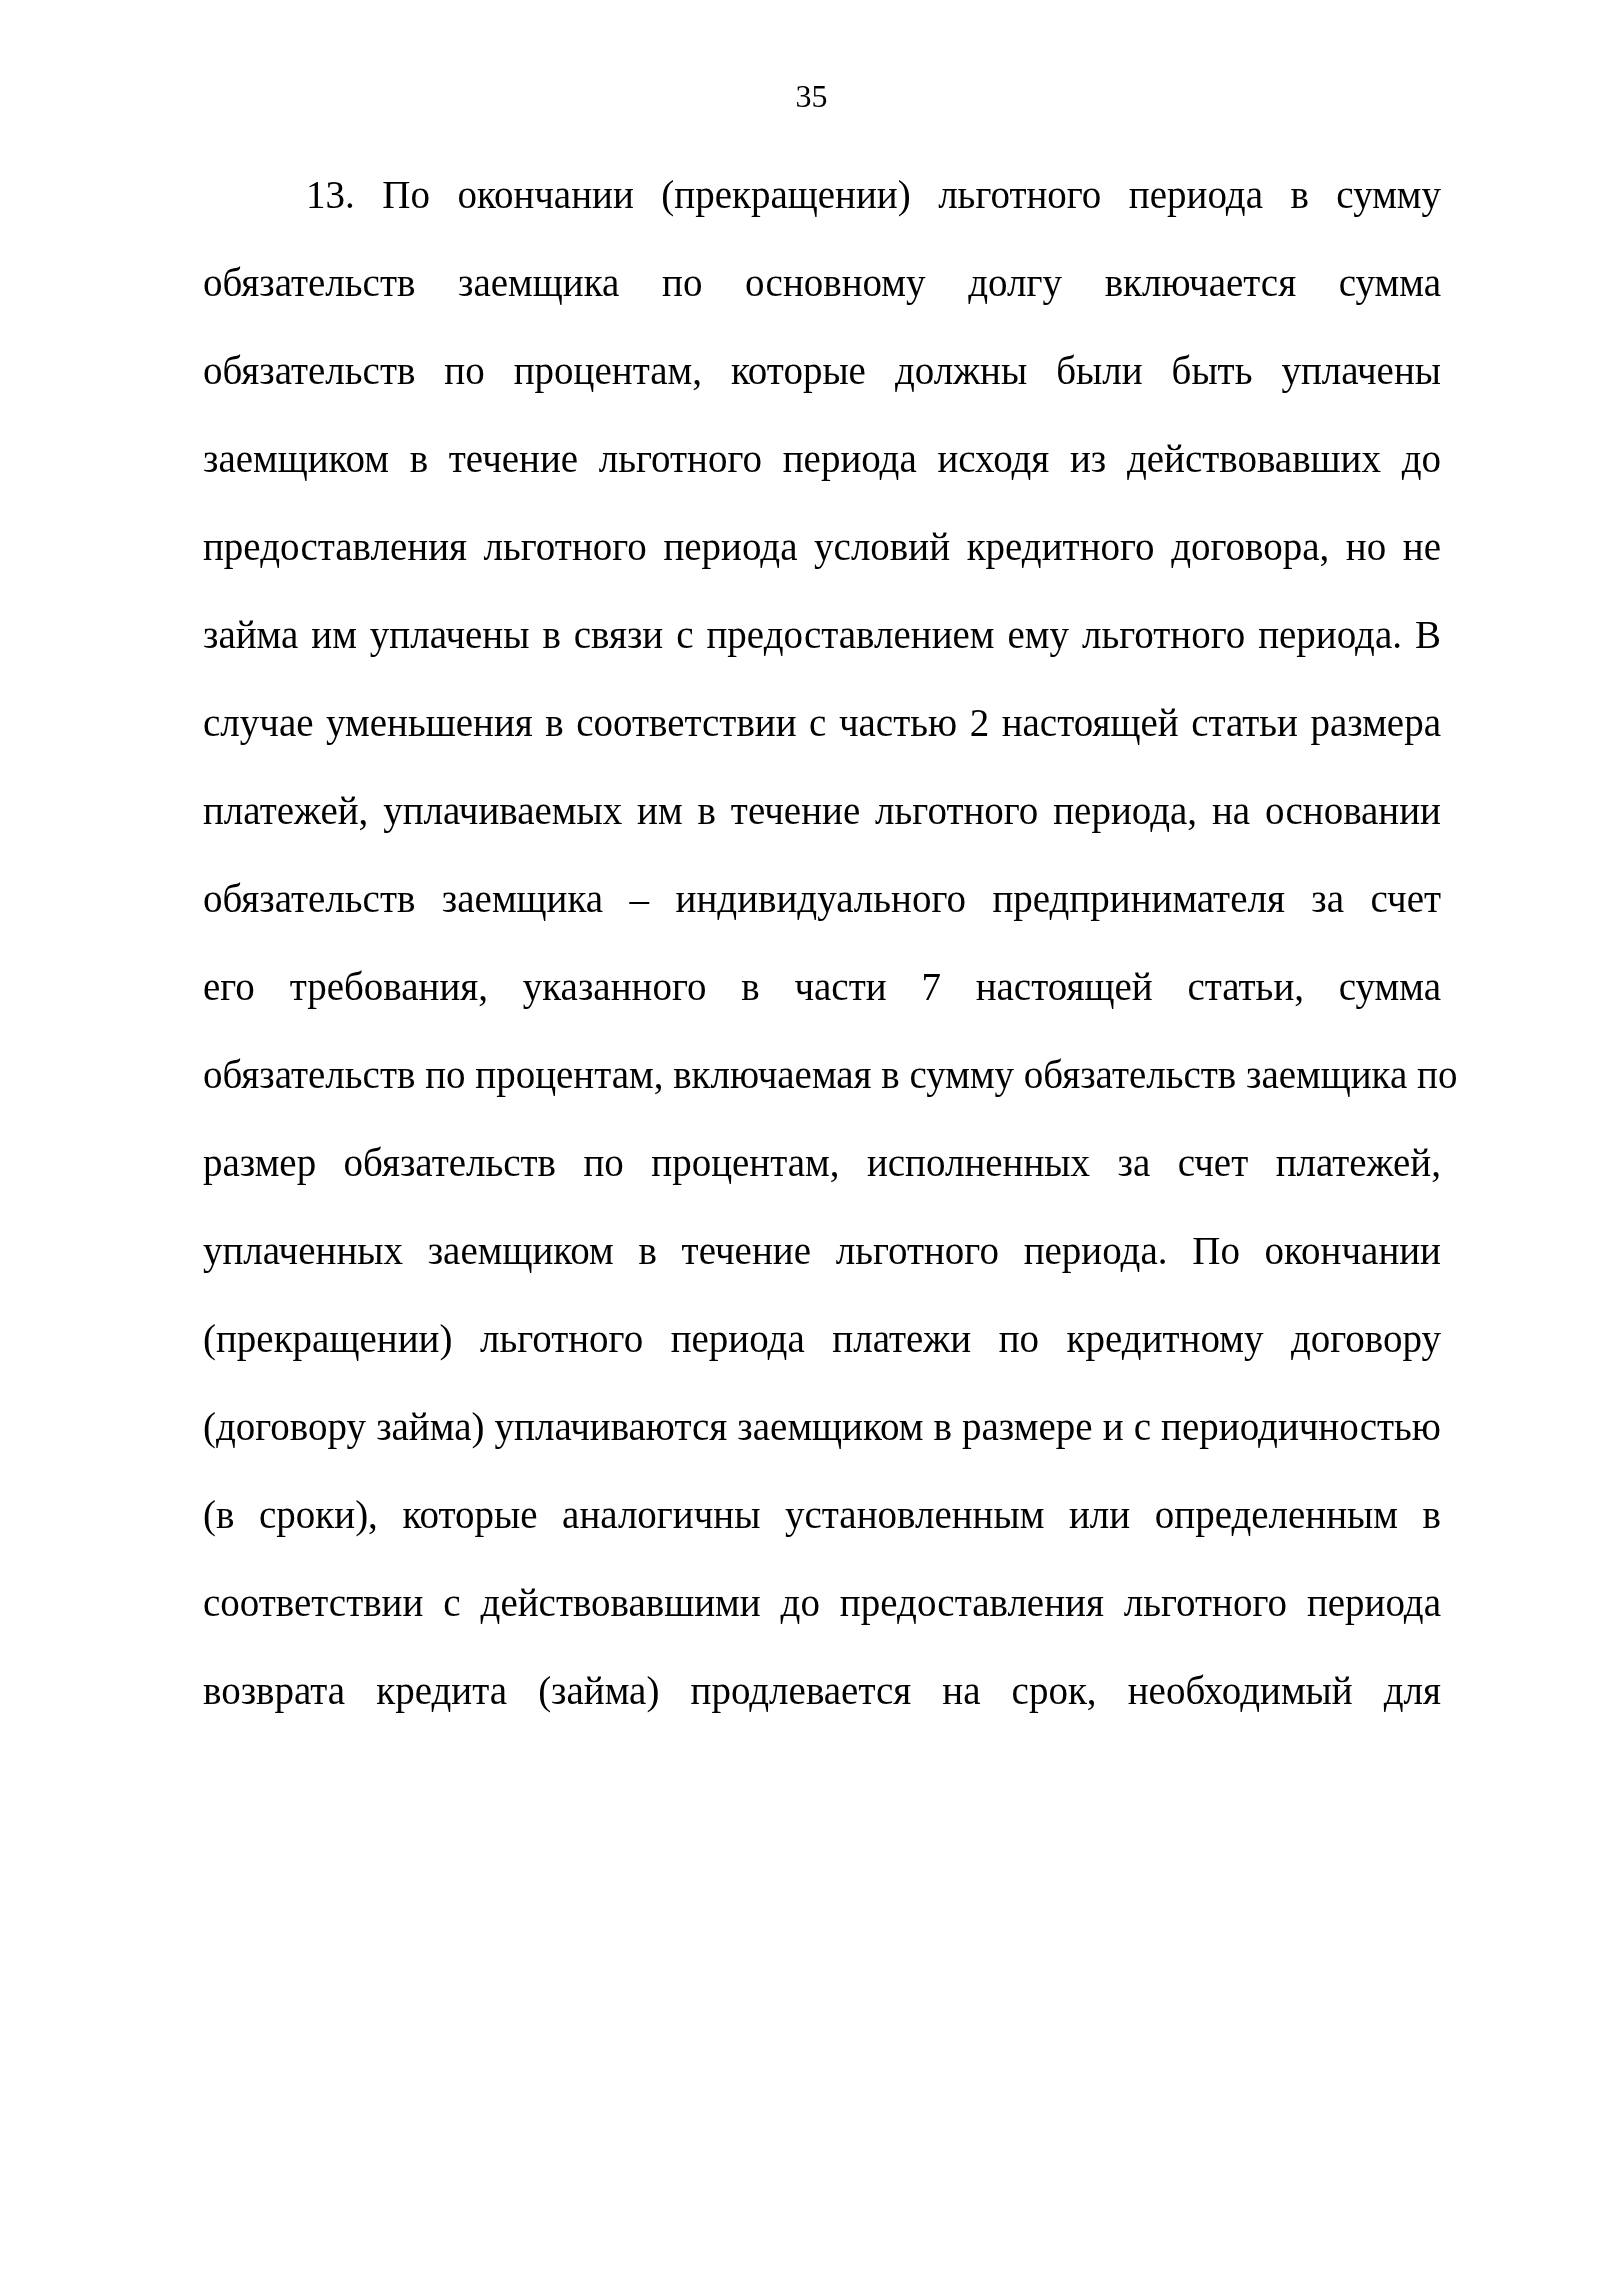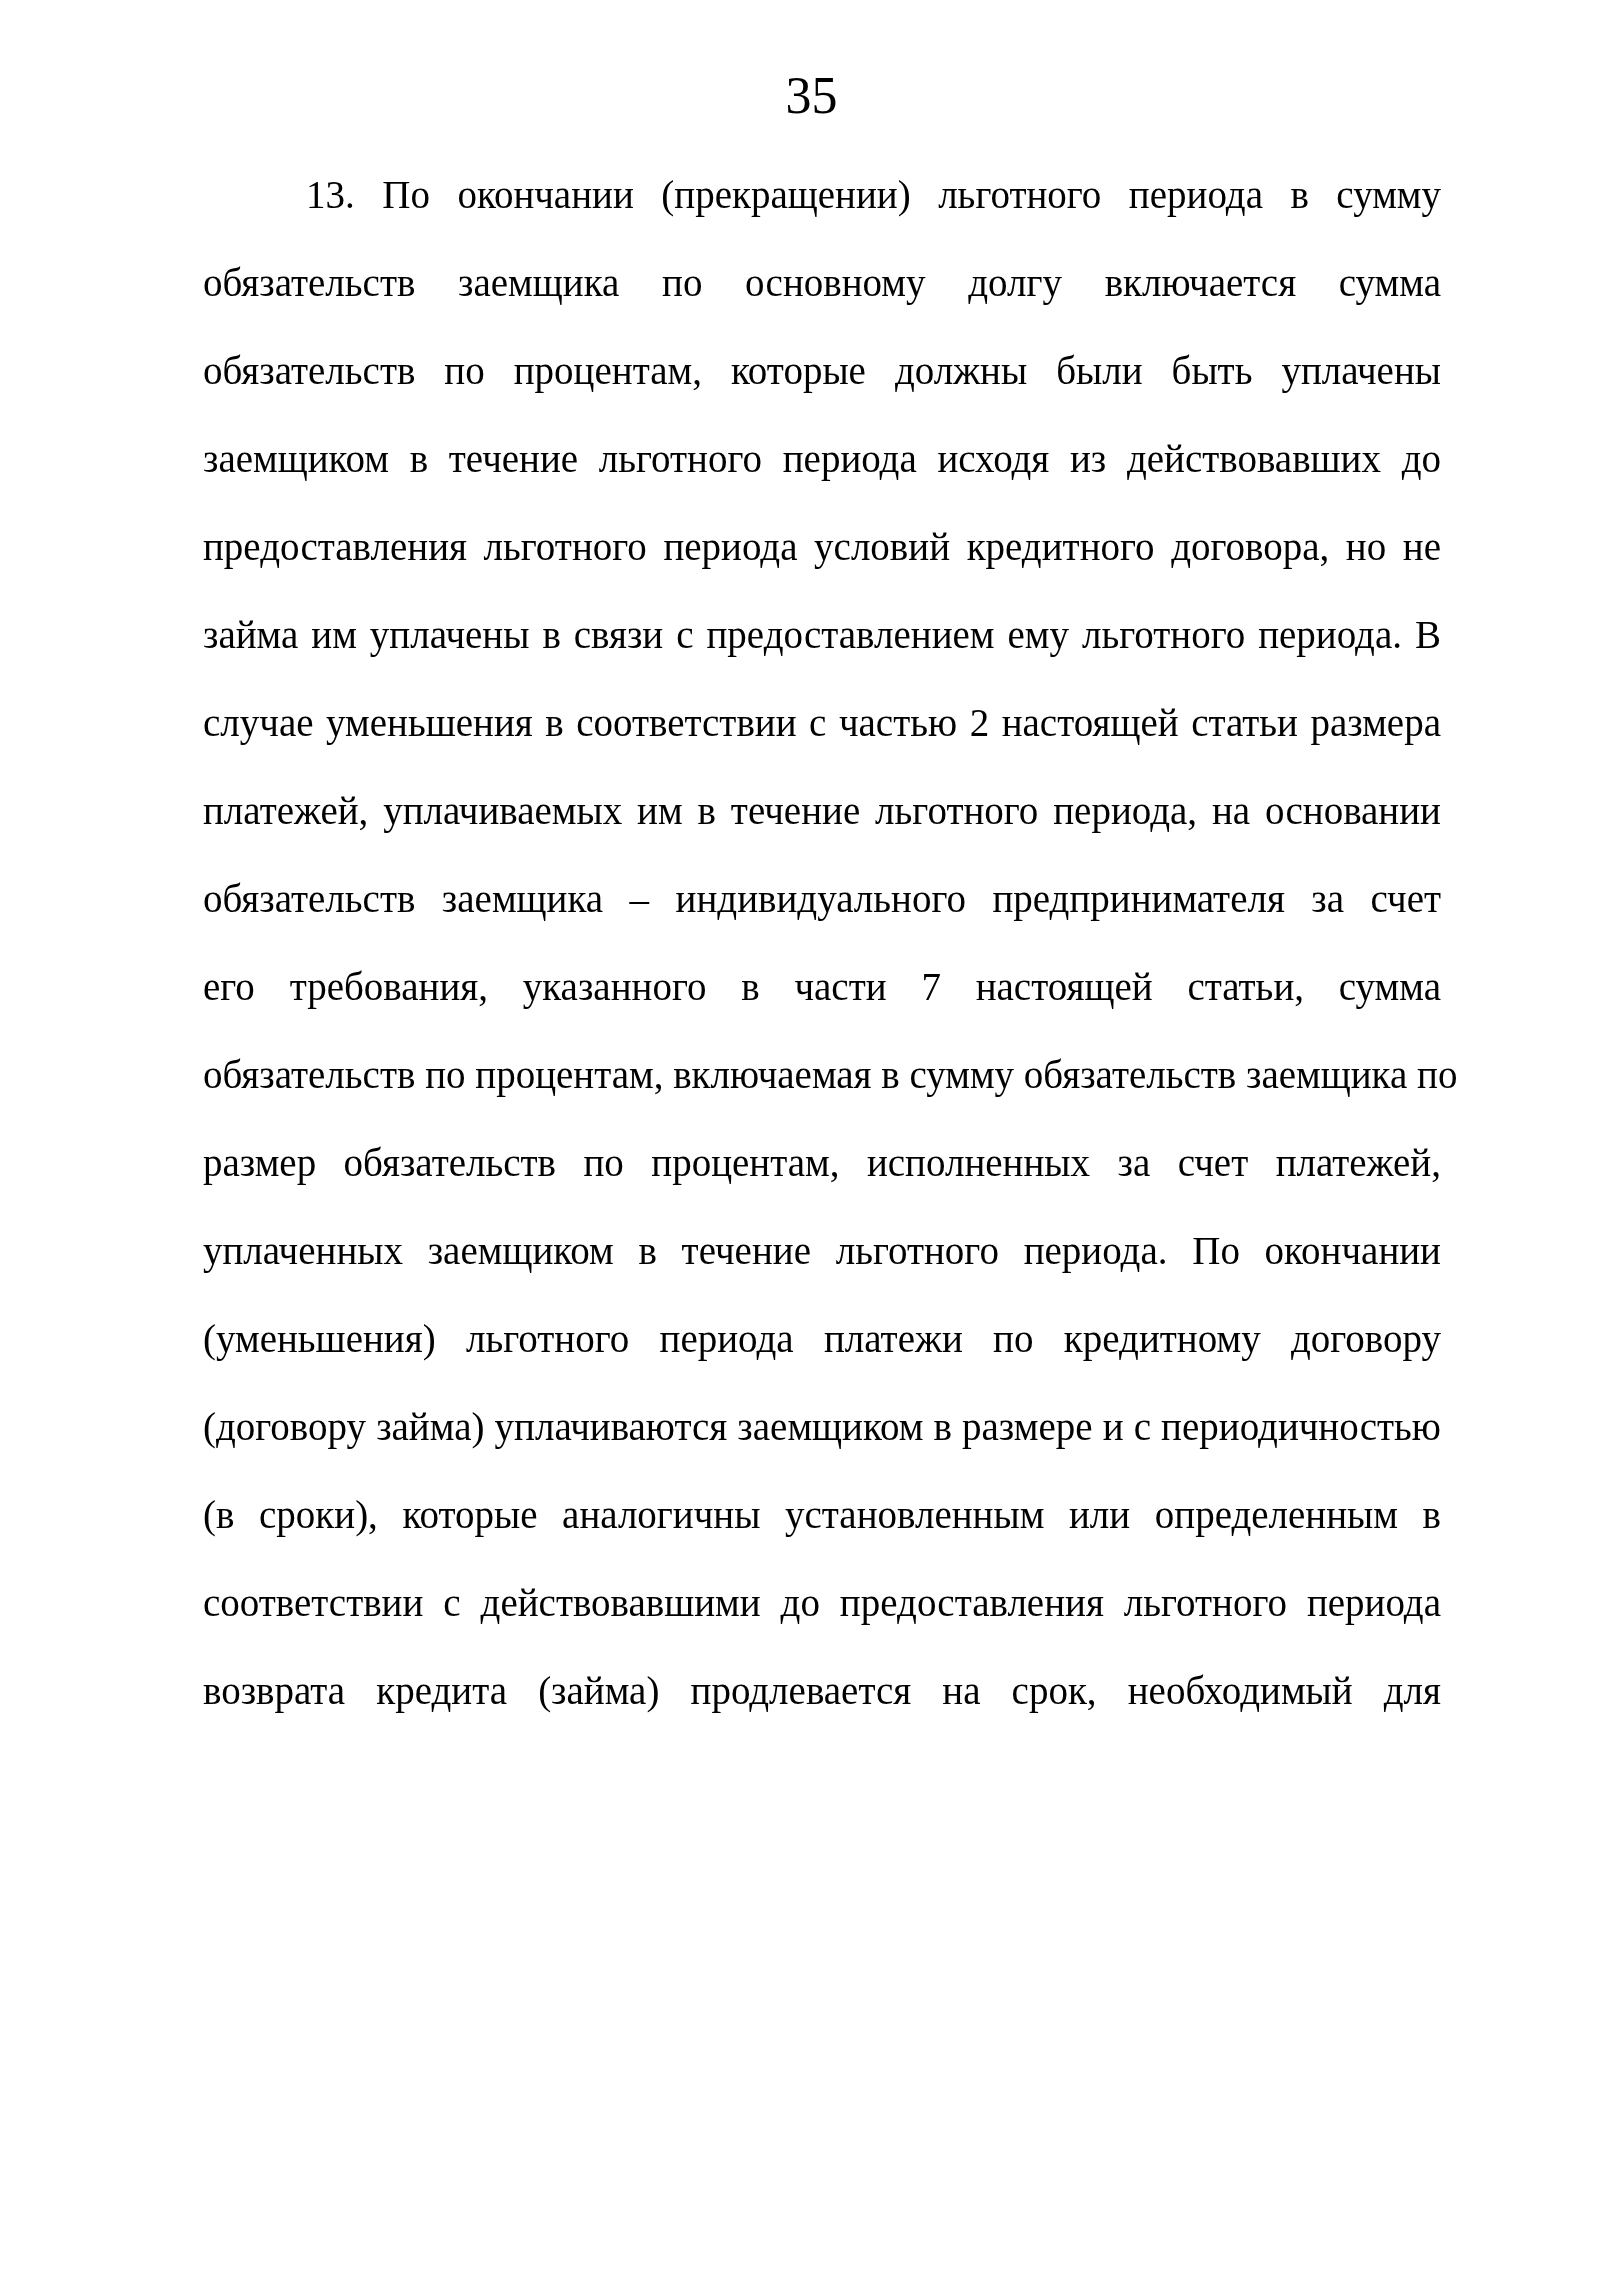--- a/index.html
+++ b/index.html
@@ -14,21 +14,21 @@
       overflow: hidden;
       color: #000000;
       font-family: "Liberation Serif", "DejaVu Serif", serif;
     }
     .page-number {
       position: absolute;
       left: 0;
       width: 1623px;
       top: 74px;
       text-align: center;
-      font-size: 52px;
+      font-size: 32px;
       line-height: 44px;
     }
     .body-text {
       position: absolute;
       left: 203px;
       width: 1238px;
       top: 170px;
       font-size: 39px;
     }
     .line {
@@ -56,19 +56,19 @@
   <span class="line">заемщиком в течение льготного периода исходя из действовавших до</span>
   <span class="line">предоставления льготного периода условий кредитного договора, но не</span>
   <span class="line">займа им уплачены в связи с предоставлением ему льготного периода. В</span>
   <span class="line">случае уменьшения в соответствии с частью 2 настоящей статьи размера</span>
   <span class="line">платежей, уплачиваемых им в течение льготного периода, на основании</span>
   <span class="line">обязательств заемщика – индивидуального предпринимателя за счет</span>
   <span class="line">его требования, указанного в части 7 настоящей статьи, сумма</span>
   <span class="line">обязательств по процентам, включаемая в сумму обязательств заемщика по</span>
   <span class="line">размер обязательств по процентам, исполненных за счет платежей,</span>
   <span class="line">уплаченных заемщиком в течение льготного периода. По окончании</span>
-  <span class="line">(уменьшения) льготного периода платежи по кредитному договору</span>
+  <span class="line">(прекращении) льготного периода платежи по кредитному договору</span>
   <span class="line">(договору займа) уплачиваются заемщиком в размере и с периодичностью</span>
   <span class="line">(в сроки), которые аналогичны установленным или определенным в</span>
   <span class="line">соответствии с действовавшими до предоставления льготного периода</span>
   <span class="line">возврата кредита (займа) продлевается на срок, необходимый для</span>
 </div>
 
 
 </body></html>

